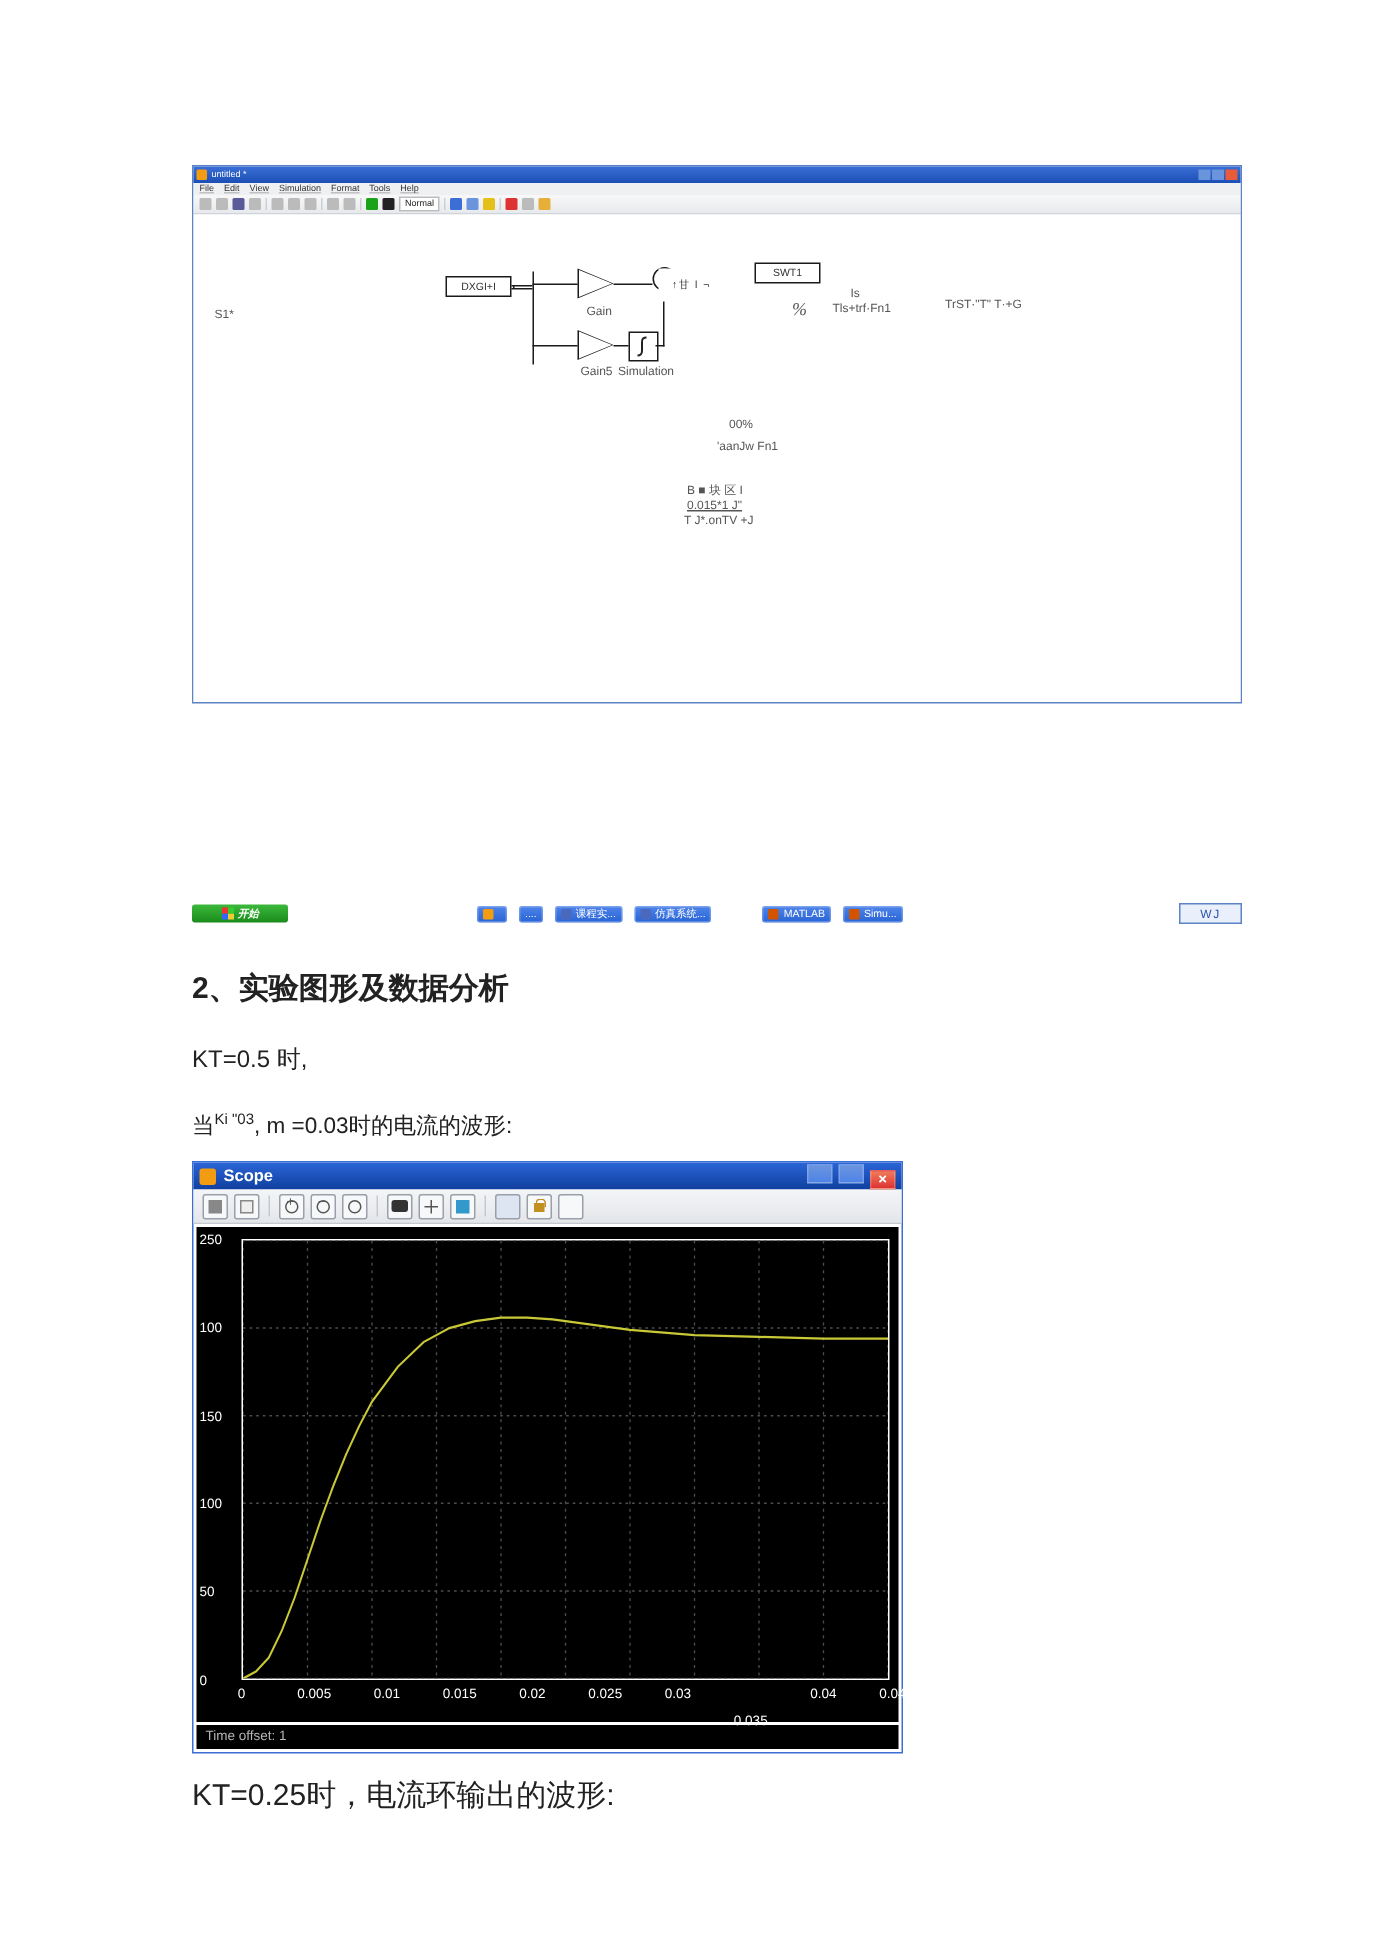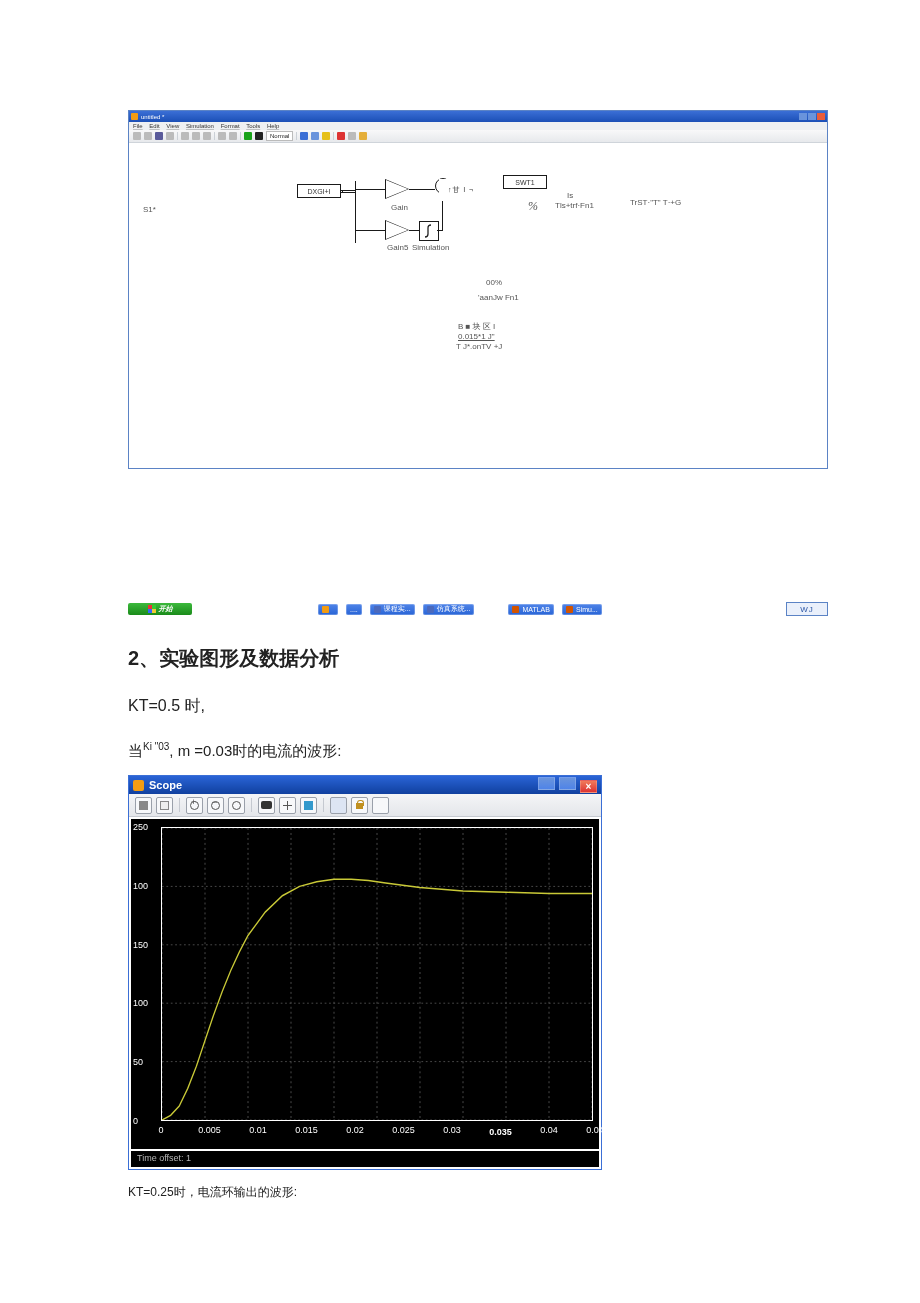--- a/index.html
+++ b/index.html
@@ -296,21 +296,21 @@
   .scope-footer {
     color: #b6b6b6;
     font-size: 9px;
     padding: 2px 6px 4px 6px;
     background: #000;
     margin: 0 2px 2px 2px;
   }
 
   .caption {
     margin-top: 14px;
-    font-size: 12px;
+    font-size: 20px;
     color: #222;
   }
 </style>
 </head>
 <body>
 
 <div class="page">
 
   <div class="sim-window">
     <div class="sim-titlebar">
@@ -523,21 +523,21 @@
         <div class="yt" style="left: 2px; top: 125.6px;">150</div>
         <div class="yt" style="left: 2px; top: 66.8px;">100</div>
         <div class="yt" style="left: 2px; top: 8px;">250</div>
         <div class="xt" style="left: 30px; top: 306px;">0</div>
         <div class="xt" style="left: 78.5px; top: 306px;">0.005</div>
         <div class="xt" style="left: 127px; top: 306px;">0.01</div>
         <div class="xt" style="left: 175.5px; top: 306px;">0.015</div>
         <div class="xt" style="left: 224px; top: 306px;">0.02</div>
         <div class="xt" style="left: 272.5px; top: 306px;">0.025</div>
         <div class="xt" style="left: 321px; top: 306px;">0.03</div>
-        <div class="xt" style="left: 369.5px; top: 308px; font-weight: bold;">0.035</div>
+        <div class="xt" style="left: 369.5px; top: 324px;">0.035</div>
         <div class="xt" style="left: 418px; top: 306px;">0.04</div>
         <div class="xt" style="left: 466.5px; top: 306px;">0.045</div>
         <div class="xt" style="left: 515px; top: 306px;">0.05</div>
       </div>
     <div class="scope-footer">Time offset: 1</div>
   </div>
 
   <div class="caption">KT=0.25时，电流环输出的波形:</div>
 
 </div>

